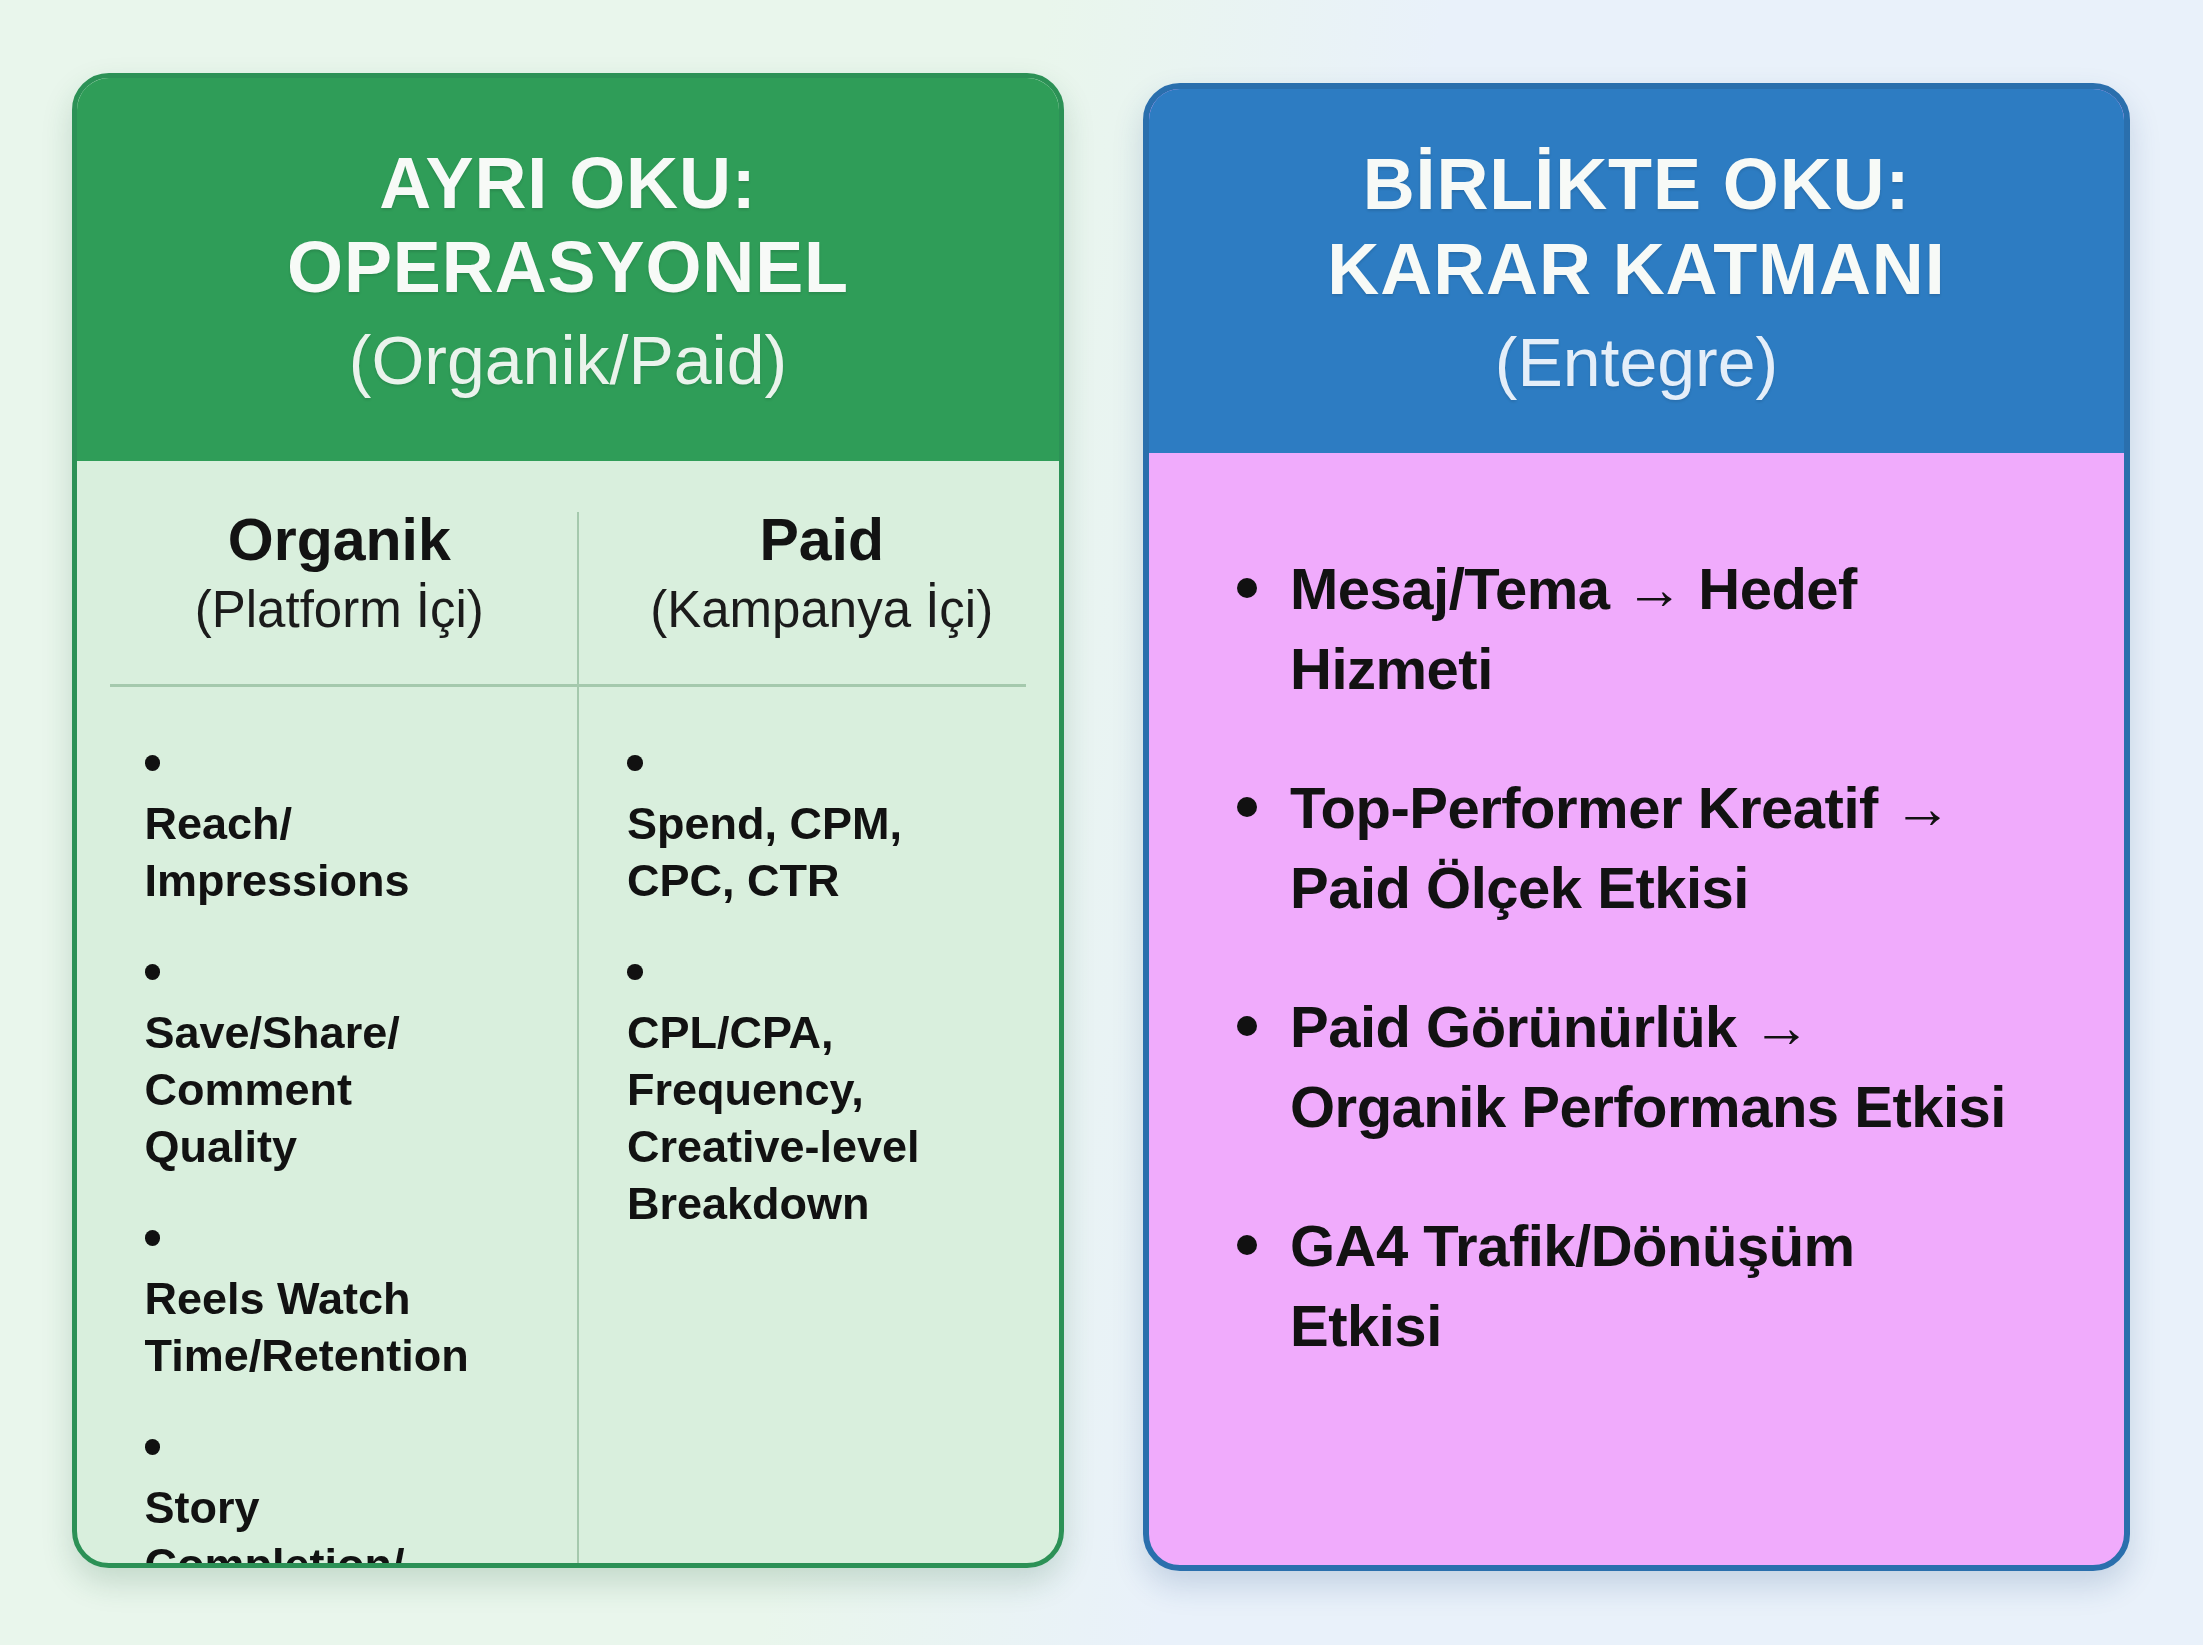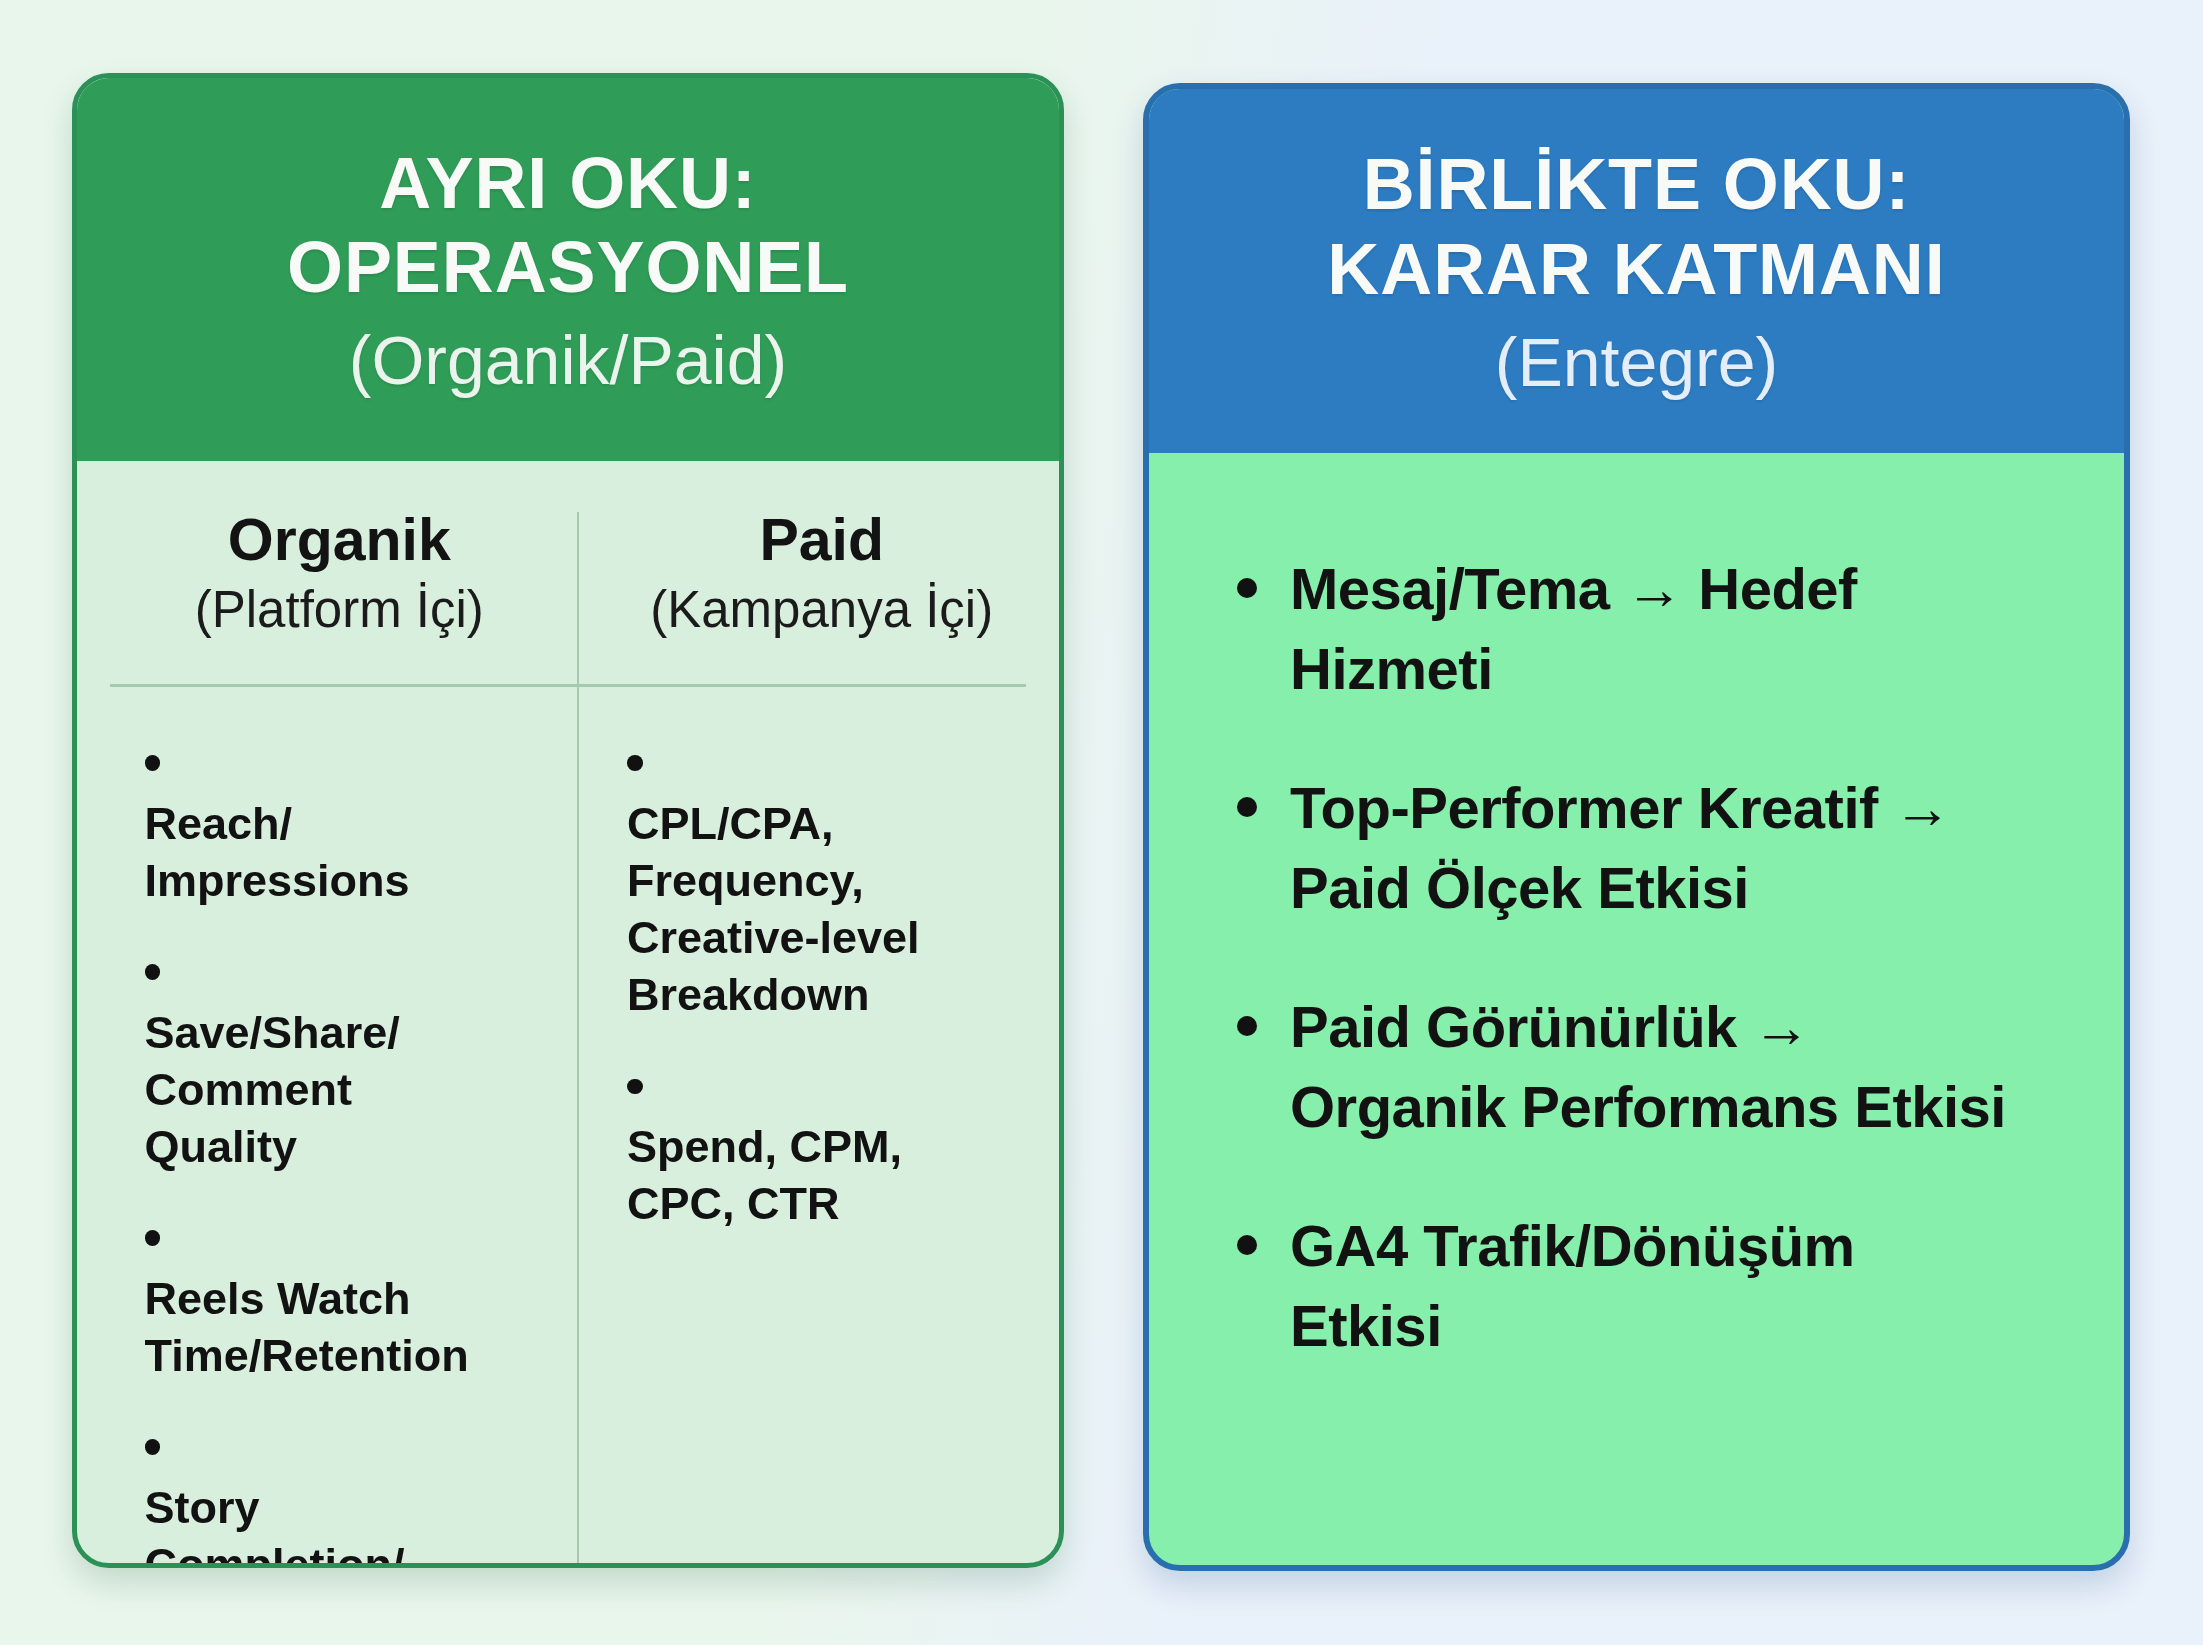--- a/index.html
+++ b/index.html
@@ -19,21 +19,21 @@
   }
   .card-green {
     left: 72px; top: 73px; width: 992px; height: 1495px;
     border: 5.5px solid #2c9156;
     background: #d9efdd;
     box-shadow: 0 14.7px 31px rgba(30, 90, 55, 0.18);
   }
   .card-blue {
     left: 1143px; top: 83px; width: 987px; height: 1488px;
     border: 6.4px solid #2a6fad;
-    background: #86efac;
+    background: #f0abfc;
     box-shadow: 0 14.7px 31px rgba(25, 70, 130, 0.18);
   }
   .card-header {
     flex: none;
     display: flex;
     flex-direction: column;
     align-items: center;
     justify-content: center;
     text-align: center;
     width: 100%;
@@ -156,29 +156,29 @@
       </div>
       <div class="v-divider"></div>
       <div class="column">
         <div class="col-header">
           <div class="col-title">Paid</div>
           <div class="col-subtitle">(Kampanya İçi)</div>
         </div>
         <ul class="bullets">
             <li>
               <span class="dot"></span>
+              <span class="li-text">Spend, CPM,
+CPC, CTR</span>
+            </li>
+            <li>
+              <span class="dot"></span>
               <span class="li-text">CPL/CPA,
 Frequency,
 Creative-level
 Breakdown</span>
-            </li>
-            <li>
-              <span class="dot"></span>
-              <span class="li-text">Spend, CPM,
-CPC, CTR</span>
             </li>
           </ul>
       </div>
     </div>
     <div class="h-rule"></div>
   </div>
 </section>
 
 <section class="card card-blue">
   <header class="card-header">

